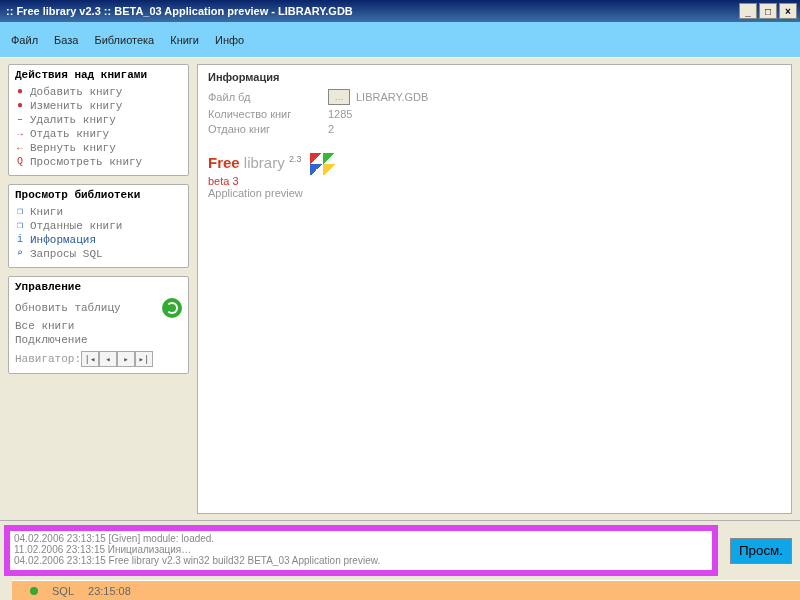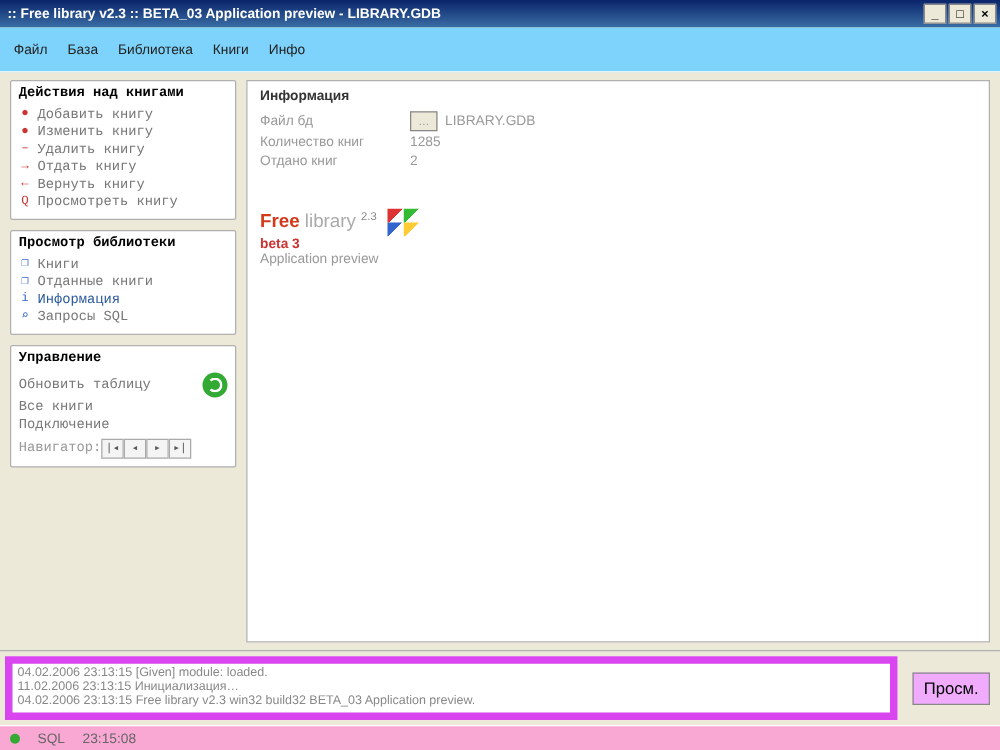--- a/index.html
+++ b/index.html
@@ -109,26 +109,26 @@
   .info-row .lbl { width: 120px; }
   .info-row .val { color: #999; }
   .browse-btn {
     width: 22px; height: 16px;
     border: 1px solid #888;
     background: #ece9d8;
     font-size: 9px;
     display: inline-flex; align-items:center; justify-content:center;
     margin-right: 6px;
   }
-  .app-logo-block { margin-top: 32px; }
+  .app-logo-block { margin-top: 18px; }
   .app-logo-title { font-size: 15px; }
   .app-logo-title .free { color: #d43a1a; font-weight: bold; }
   .app-logo-title .lib  { color: #aaa; }
   .app-logo-title .ver { font-size: 9px; color: #888; vertical-align: super; }
-  .app-logo-beta { color: #c33; font-weight: bold; font-size: 11px; }
+  .app-logo-beta { color: #c33; font-weight: normal; font-size: 11px; }
   .app-logo-sub  { color: #999; }
   .flag {
     display:inline-block; width:26px; height:22px;
     background:
       linear-gradient(135deg,#d33 0 50%, transparent 0) 0 0/13px 11px no-repeat,
       linear-gradient(135deg,#3b3 0 50%, transparent 0) 13px 0/13px 11px no-repeat,
       linear-gradient(135deg,#36c 0 50%, transparent 0) 0 11px/13px 11px no-repeat,
       linear-gradient(135deg,#fc3 0 50%, transparent 0) 13px 11px/13px 11px no-repeat;
     vertical-align: middle; margin-left:4px;
   }
@@ -161,29 +161,30 @@
     padding: 2px 4px;
     font-size: 10px;
     color: #888;
     overflow: hidden;
   }
   .bottom-side {
     width: 78px; display:flex; align-items:center; justify-content:center;
   }
   .view-btn {
     width: 62px; height: 26px;
-    border: 1px solid #888; background:#f0abfc;
+    border: 1px solid #888; background:#0ea5e9;
   }
   .statusbar {
     height: 20px;
-    background: #f9a8d4;
+    background: #fdba74;
     border-top: 1px solid #fff;
     display:flex; align-items:center;
-    padding: 0 8px; gap: 14px;
+    padding: 0 18px; gap: 14px;
     color:#666;
+    margin-left:12px;
   }
   .status-led { width:8px; height:8px; background:#3a3; border-radius:50%; }
 </style>
 </head>
 <body>
 
 <div class="titlebar">
   <span class="title-text">:: Free library  v2.3 :: BETA_03 Application preview - LIBRARY.GDB</span>
   <div class="win-btns">
     <div class="win-btn">_</div>

